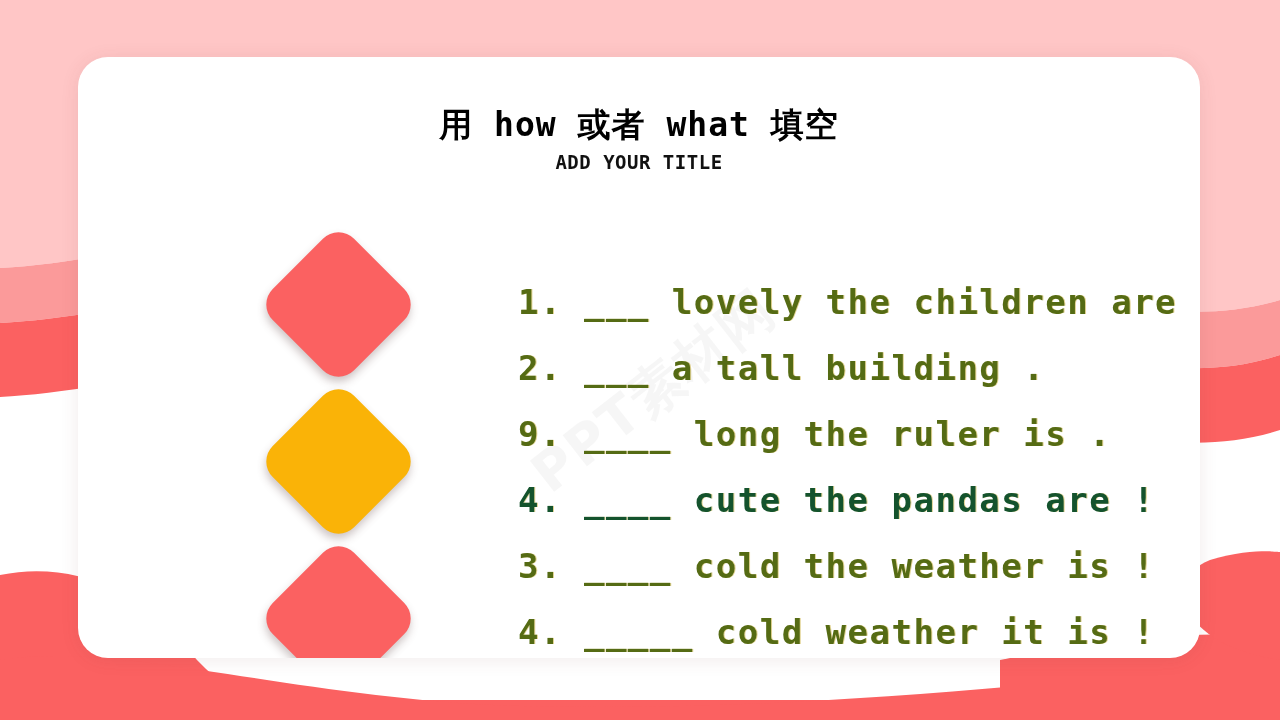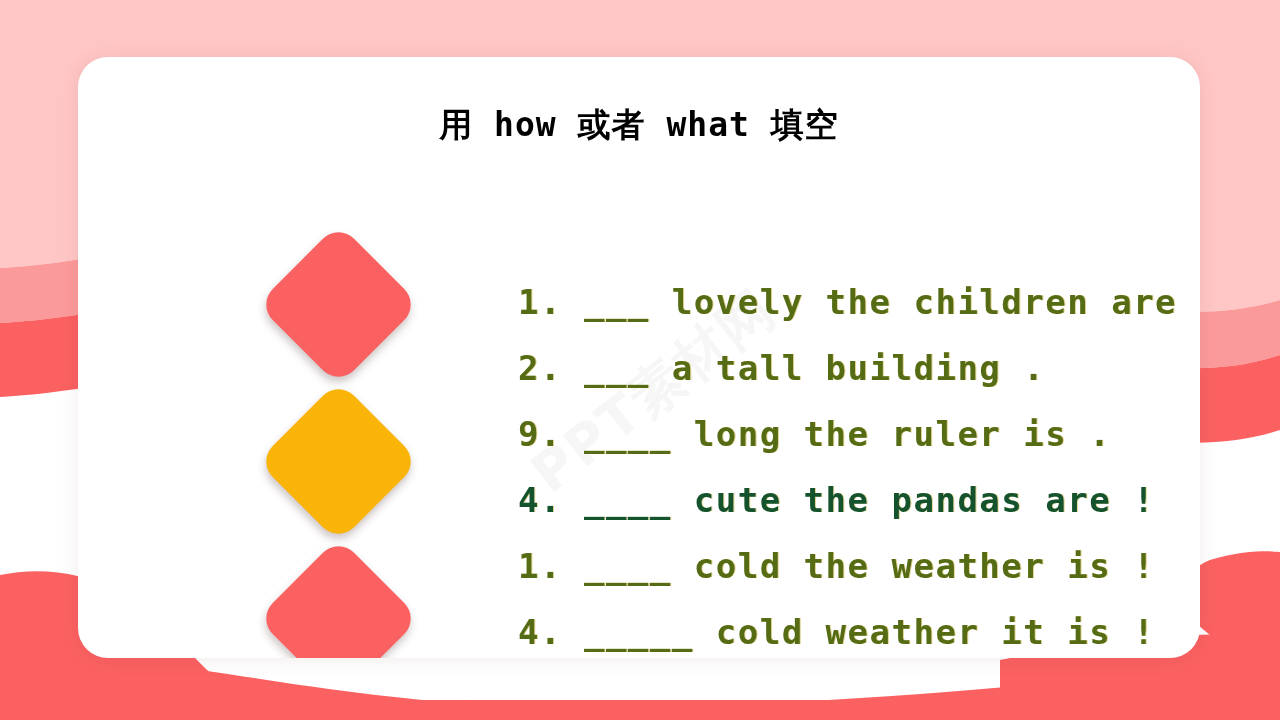--- a/index.html
+++ b/index.html
@@ -169,31 +169,32 @@
       </g>
     </svg>
   </div>
 
   <div class="card">
 
     <div class="watermark">PPT素材网</div>
 
     <div class="title-block">
       <div class="slide-title" style="color: rgb(0, 0, 0);">用 how 或者 what 填空</div>
+      <div class="slide-subtitle">ADD YOUR TITLE</div>
     </div>
 
     <div class="diamond-stack">
       <div class="diamond d1" style="background: rgb(251, 97, 97);"></div>
       <div class="diamond d2" style="background: rgb(250, 179, 7);"></div>
       <div class="diamond d3" style="background: rgb(251, 97, 97);"></div>
     </div>
 
     <div class="question-list">
       <div class="question-line" style="color: rgb(85, 107, 20);">1. ___ lovely the children are !</div>
       <div class="question-line" style="color: rgb(85, 107, 20);">2. ___ a tall building .</div>
       <div class="question-line" style="color: rgb(85, 107, 20);">9. ____ long the ruler is .</div>
       <div class="question-line" style="color: #14532d;">4. ____ cute the pandas are !</div>
-      <div class="question-line" style="color: rgb(85, 107, 20);">1. ____ cold the weather is !</div>
+      <div class="question-line" style="color: rgb(85, 107, 20);">3. ____ cold the weather is !</div>
       <div class="question-line" style="color: rgb(85, 107, 20);">4. _____ cold weather it is !</div>
     </div>
 
   </div>
 </div>
 
 </body></html>

